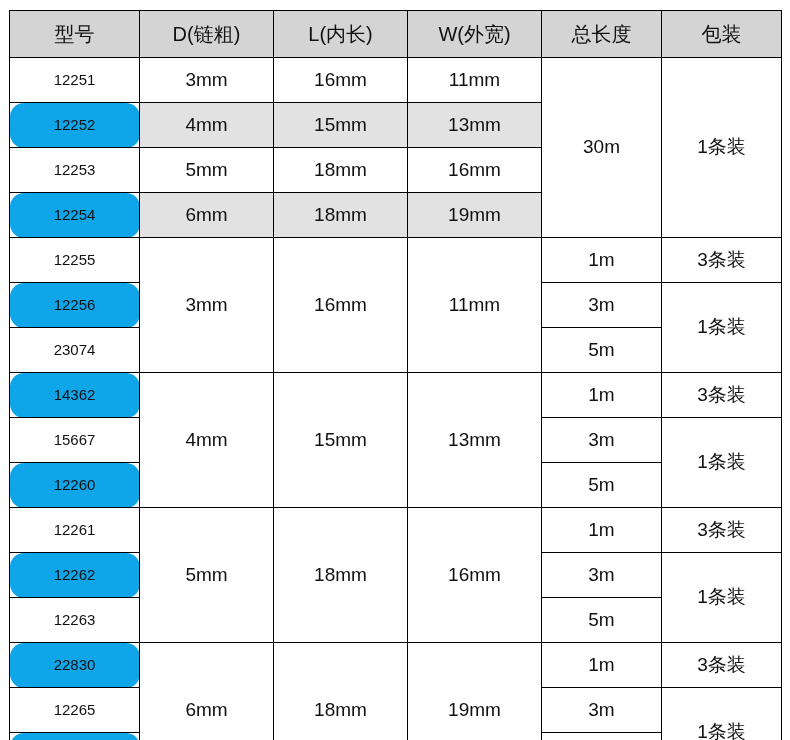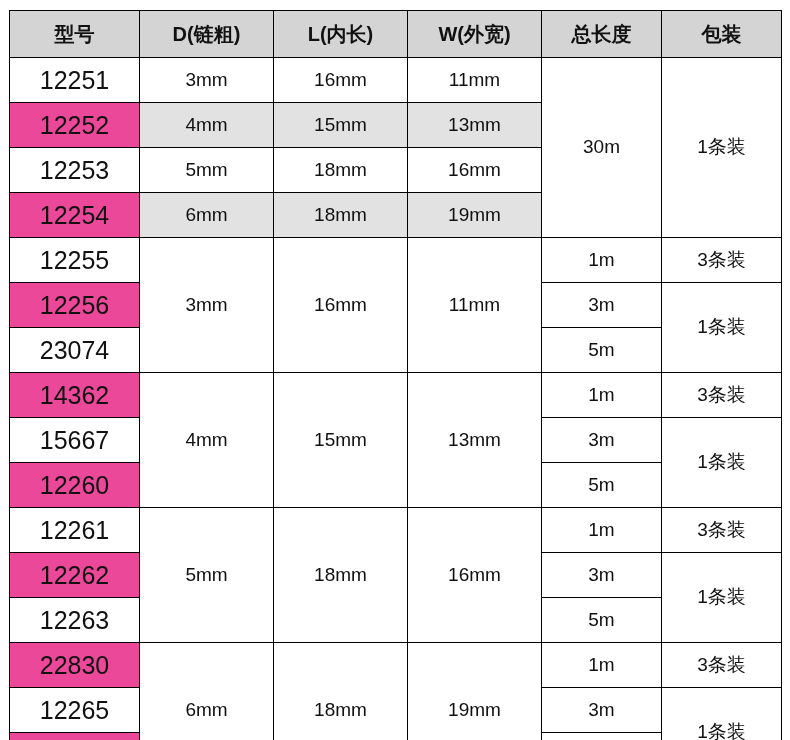--- a/index.html
+++ b/index.html
@@ -33,33 +33,34 @@
     vertical-align: middle;
     font-size: 19px;
     color: #111111;
     padding: 0;
     height: 44px;
     line-height: 1.2;
     font-weight: normal;
   }
   #spec-table thead th {
     background: #d4d4d4;
-    font-weight: bold;
+    font-weight: normal;
     font-size: 20px;
     height: 46px;
   }
   #spec-table tbody tr.shaded td.model-cell,
   #spec-table tbody tr.shaded td.shade {
     background: #e2e2e2;
   }
   #spec-table tbody td.model-cell {
-    font-size: 25px;
+    font-size: 15px;
   }
   #spec-table tbody tr.shaded td.model-cell {
-    background: #ec4899;
+    background: #0ea5e9;
+    border-radius: 14px;
   }
 </style>
 </head>
 <body>
 
 <table id="spec-table">
   <colgroup>
     <col class="c0">
       <col class="c1">
       <col class="c2">

